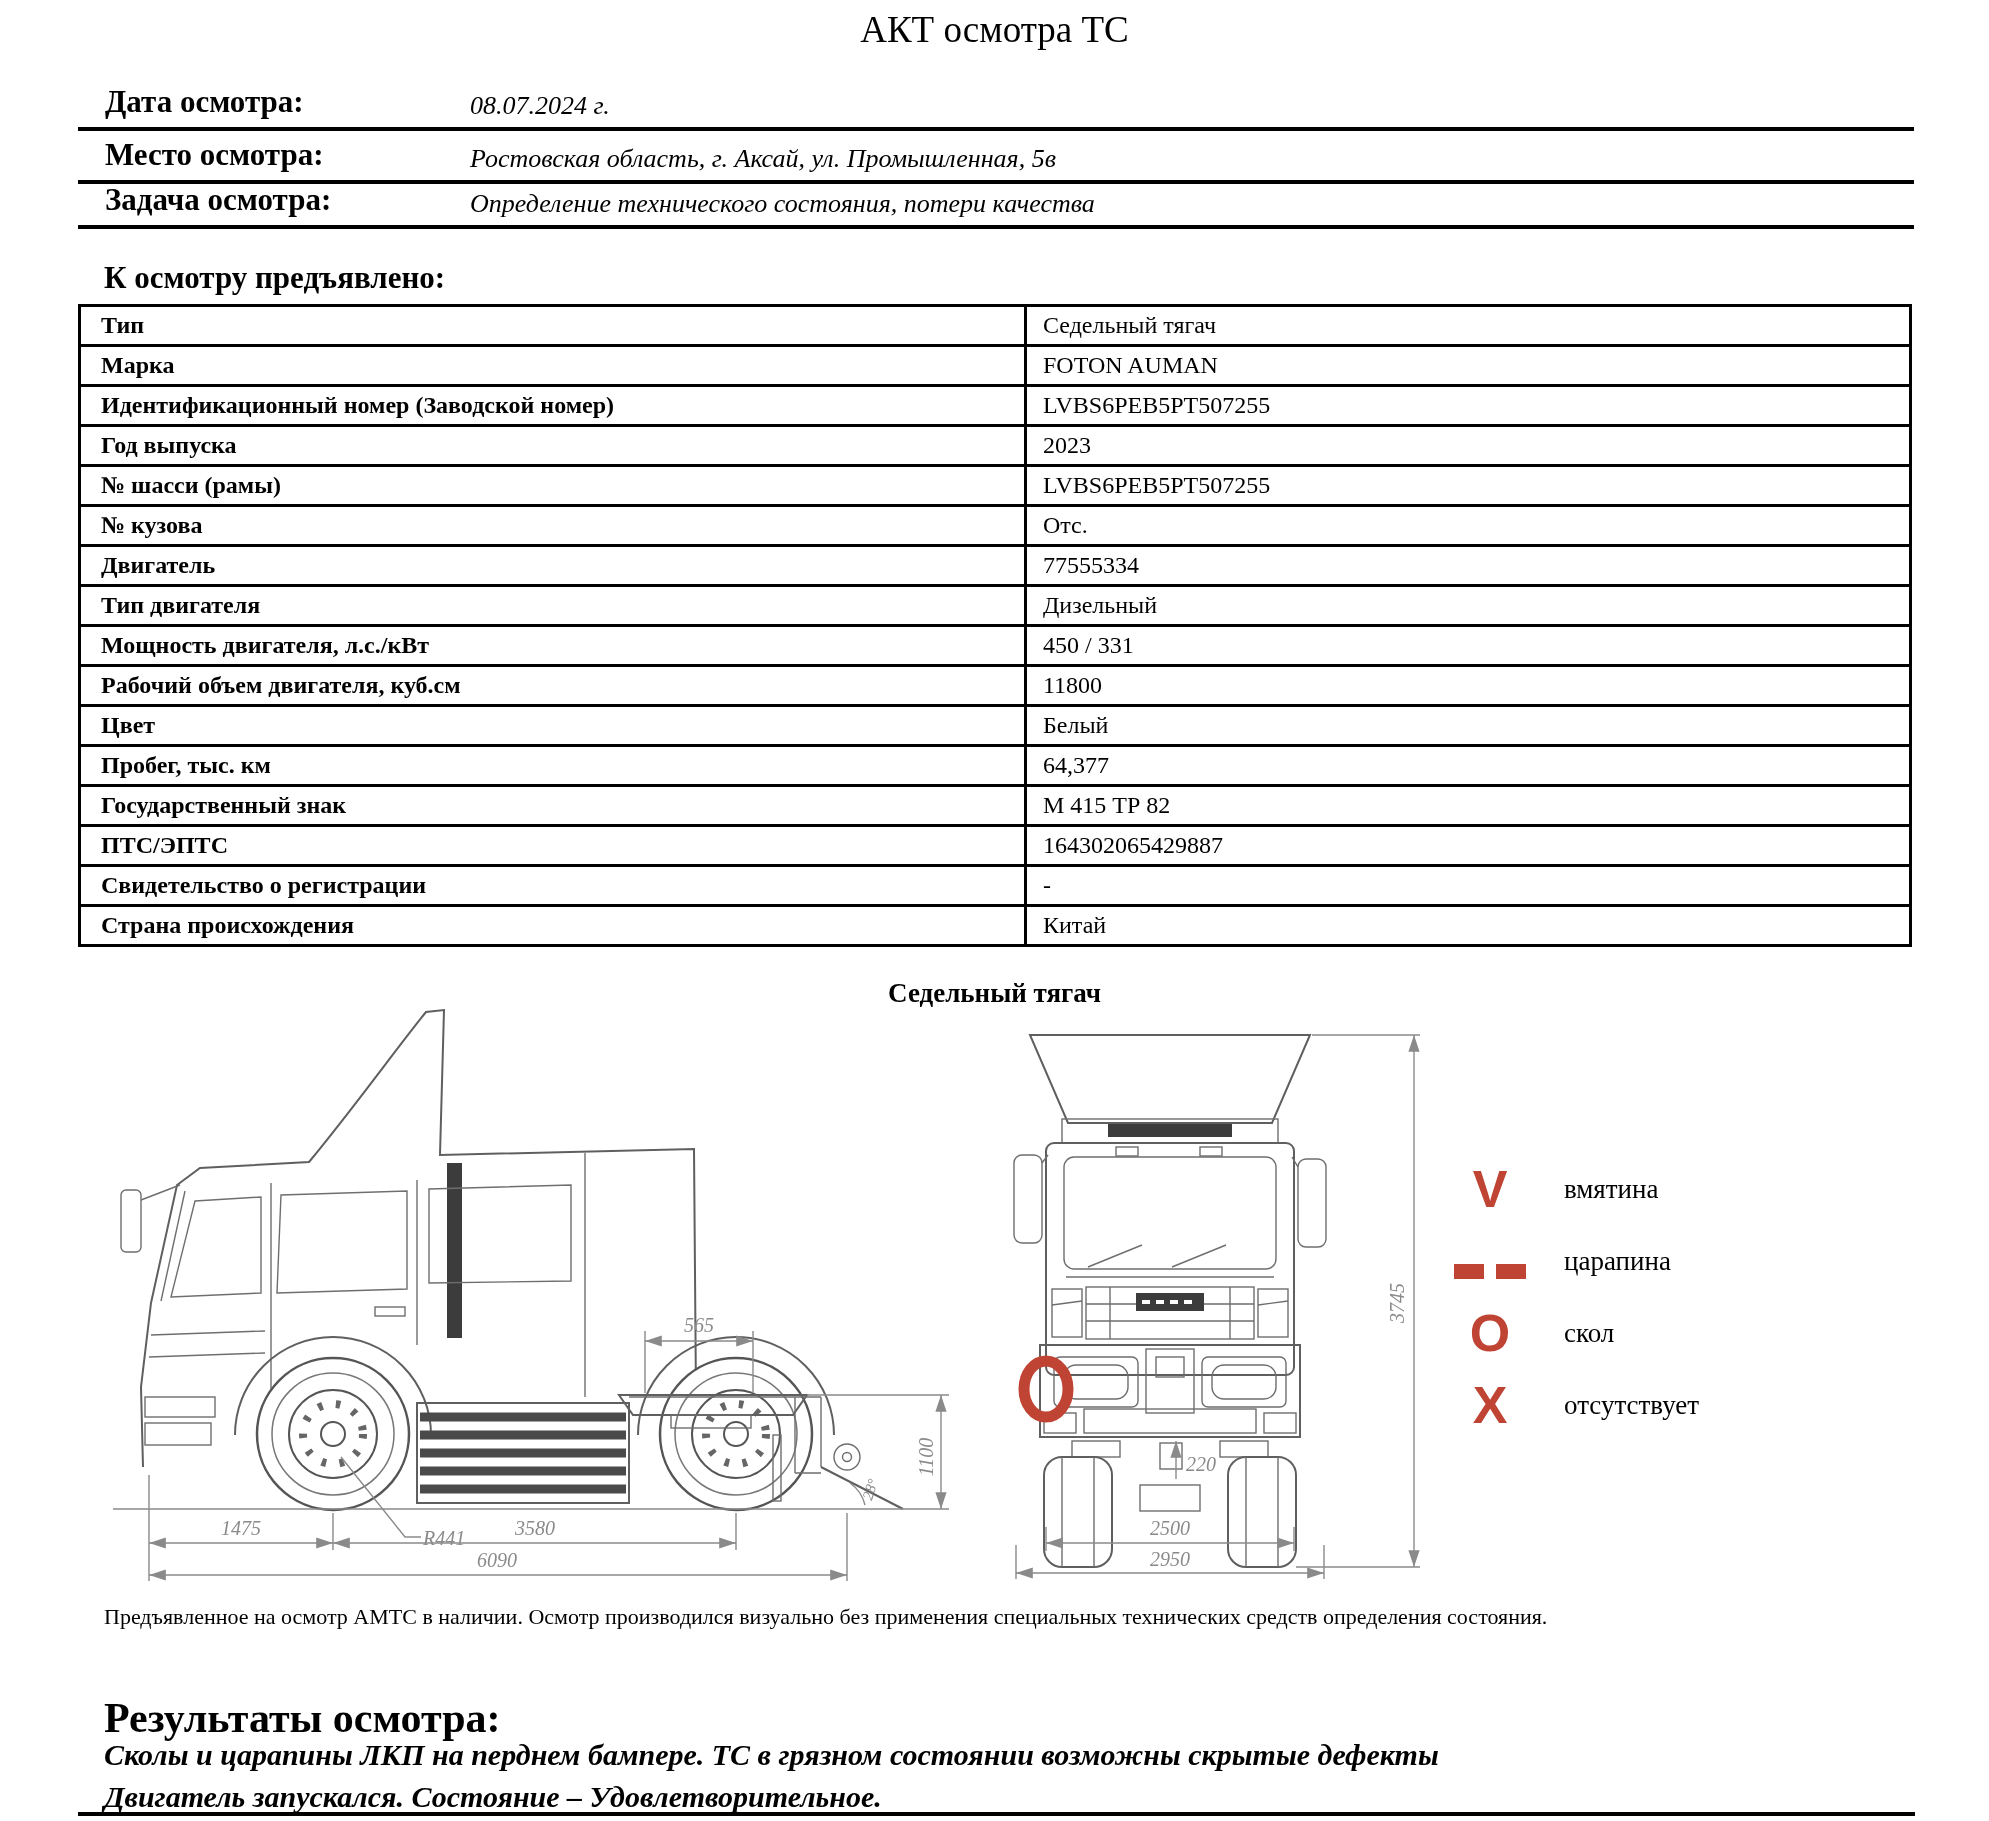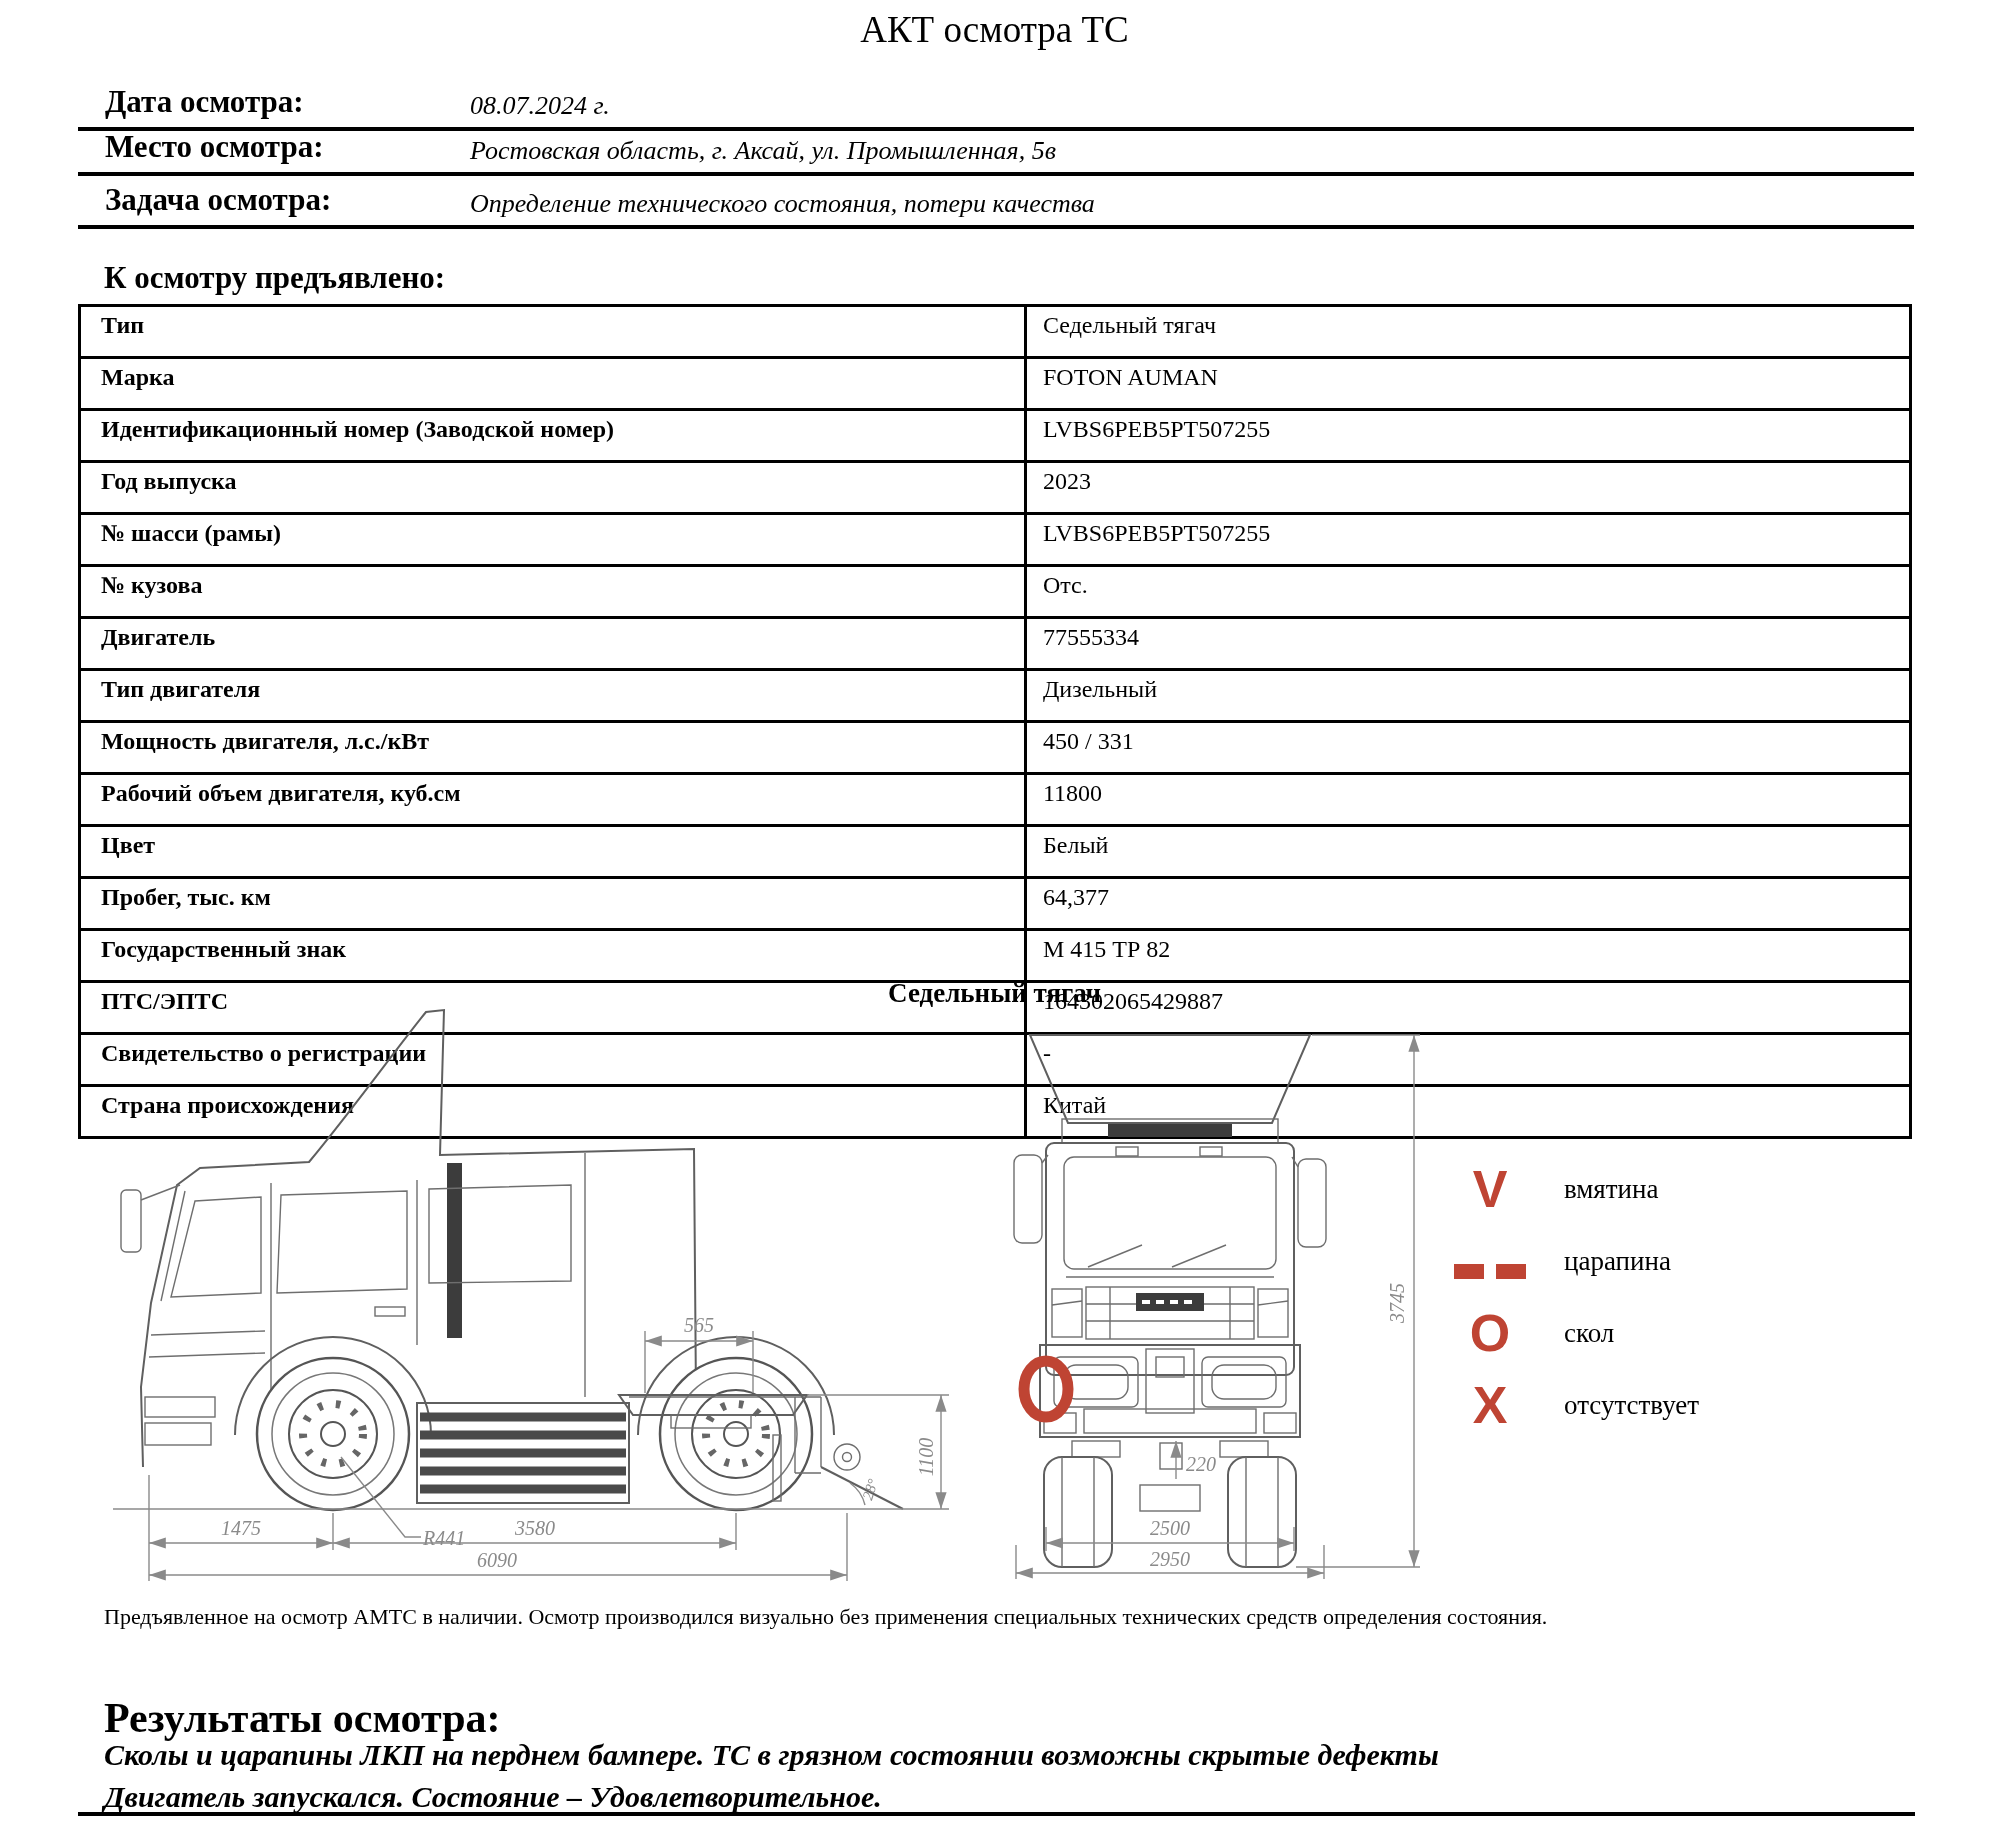--- a/index.html
+++ b/index.html
@@ -8,21 +8,21 @@
   .title{position:absolute;top:8px;left:0;width:100%;text-align:center;
          font-size:37px;font-weight:normal;}
   
   .hrow{position:absolute;left:78px;width:1836px;height:49px;
         border-bottom:4px solid #000;box-sizing:border-box;}
   .hrow .lab{position:absolute;left:27px;top:2px;font-size:31px;font-weight:bold;}
   .hrow .val{position:absolute;left:392px;top:9px;font-size:26px;font-style:italic;}
   .sechead{position:absolute;top:260px;left:104px;font-size:31px;font-weight:bold;}
   
   table.spec{position:absolute;top:304px;left:78px;width:1834px;border-collapse:collapse;}
-  table.spec td{border:3px solid #000;font-size:24px;height:34px;padding:1px 8px 14px 20px;}
+  table.spec td{border:3px solid #000;font-size:24px;height:34px;padding:1px 8px 2px 20px;}
   table.spec td.l{font-weight:bold;width:915px;}
   table.spec td.v{padding-left:16px;}
   .midhead{position:absolute;left:0;width:100%;text-align:center;
            font-weight:bold;font-size:27px;}
   
   .diagram{position:absolute;top:1005px;left:0;width:1989px;height:595px;}
   .svgabs{position:absolute;top:0;}
   .legend{position:absolute;left:1442px;top:148px;}
   .lrow{display:flex;align-items:center;height:72px;}
   .lico{width:96px;text-align:center;color:var(--accent,#bf4433);font-weight:bold;
@@ -51,21 +51,21 @@
 <body>
 
 <div class="page">
 
   <div class="title">АКТ осмотра ТС</div>
 
   <div class="hrow" style="top:82px;">
     <span class="lab">Дата осмотра:</span>
     <span class="val">08.07.2024 г.</span>
   </div>
-  <div class="hrow" style="top:127px;text-align:center;">
+  <div class="hrow" style="top:135px;text-align:center;">
     <span class="lab">Место осмотра:</span>
     <span class="val">Ростовская область, г. Аксай, ул. Промышленная, 5в</span>
   </div>
   <div class="hrow" style="top:180px;">
     <span class="lab">Задача осмотра:</span>
     <span class="val">Определение технического состояния, потери качества</span>
   </div>
 
   <div class="sechead">К осмотру предъявлено:</div>
 

